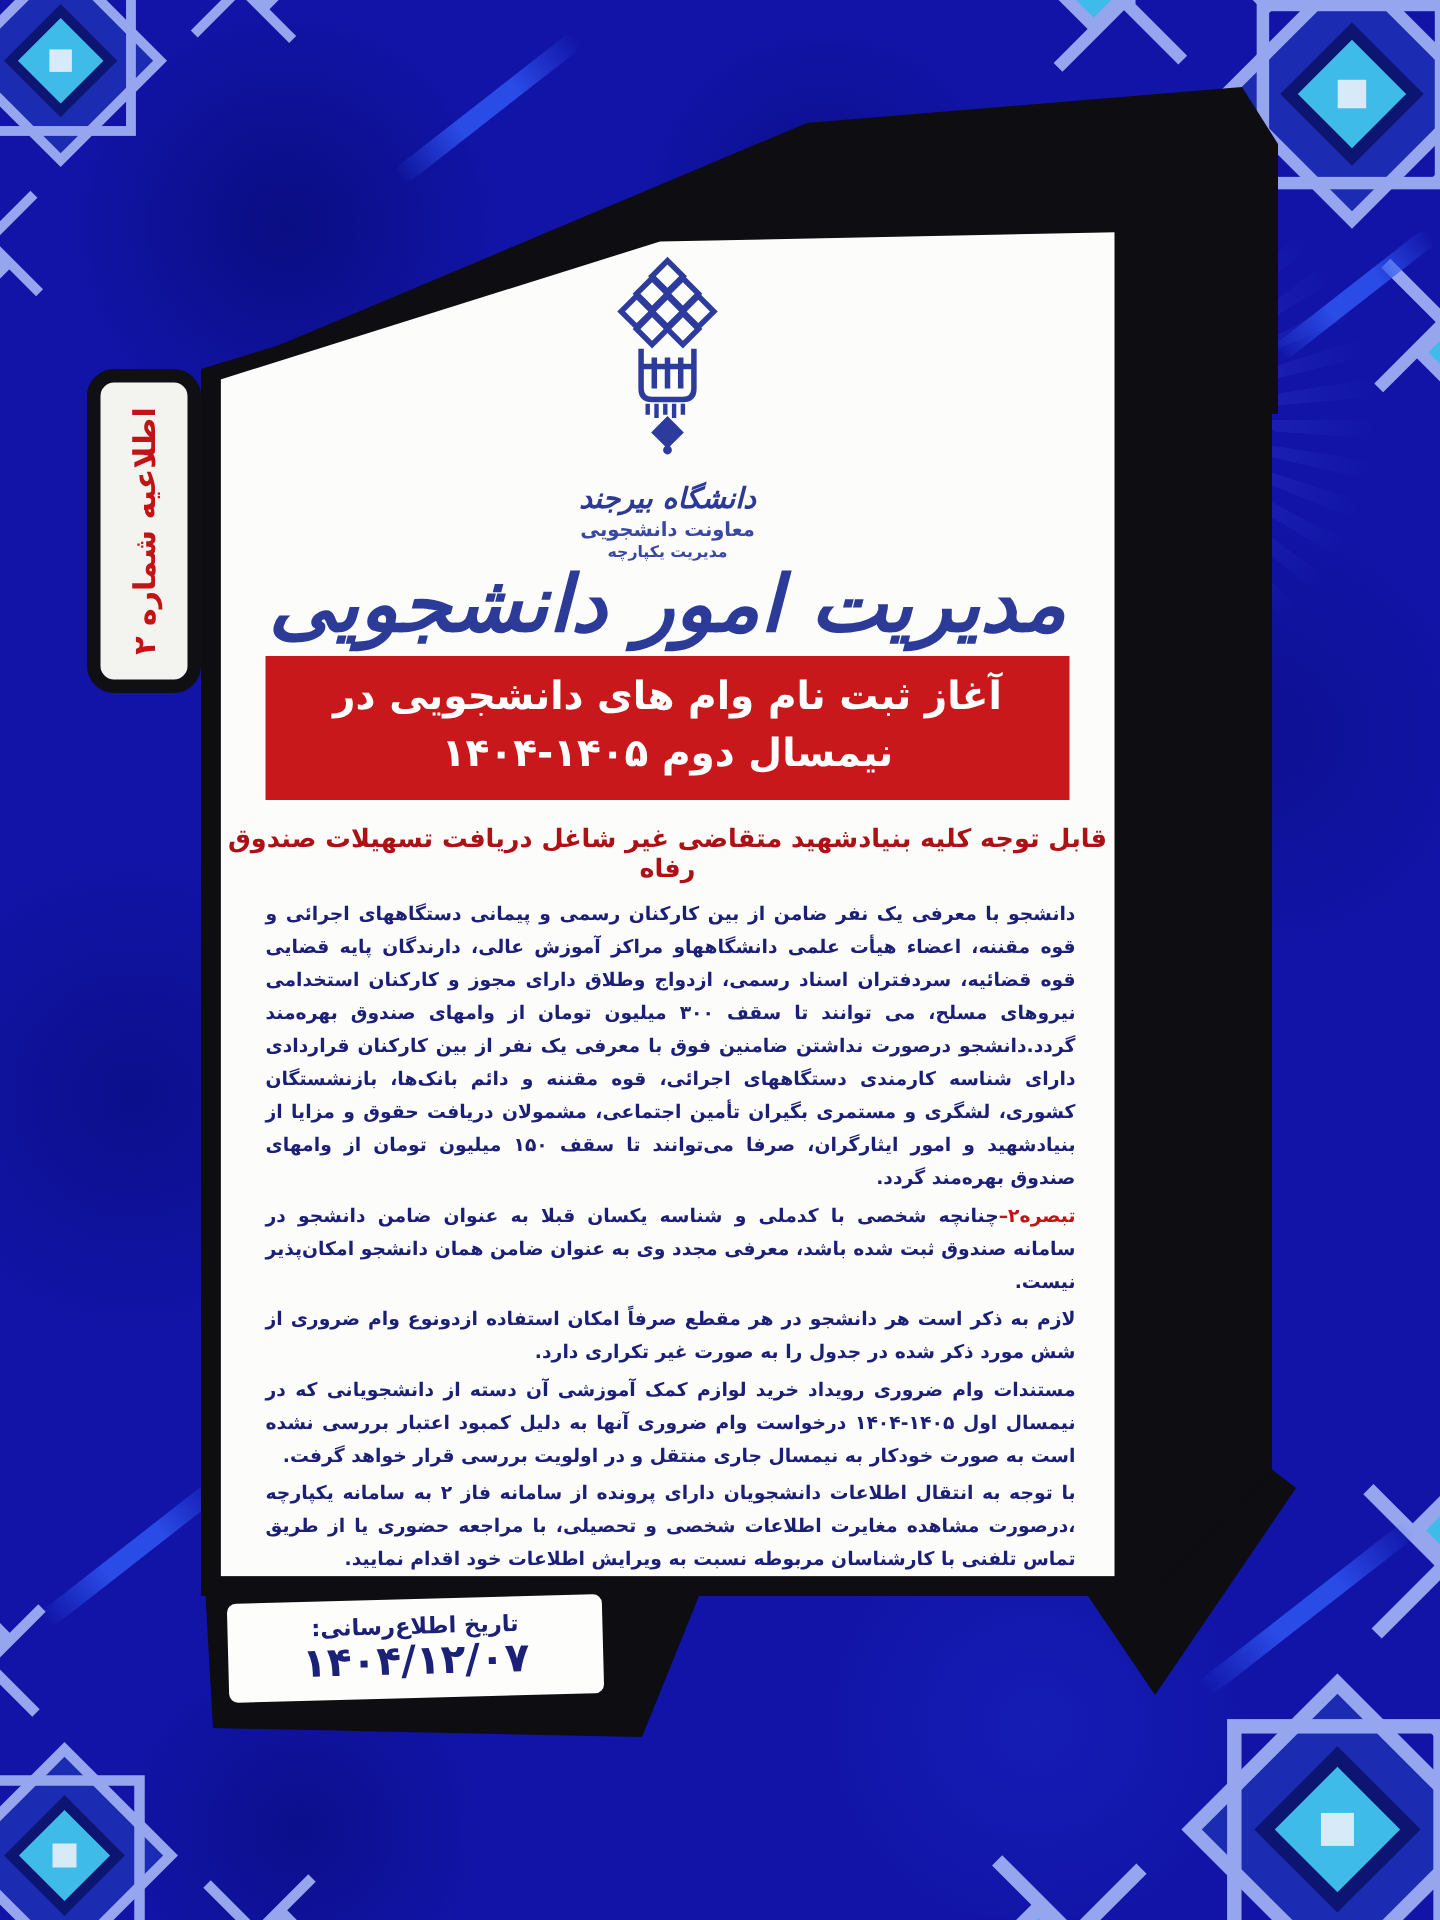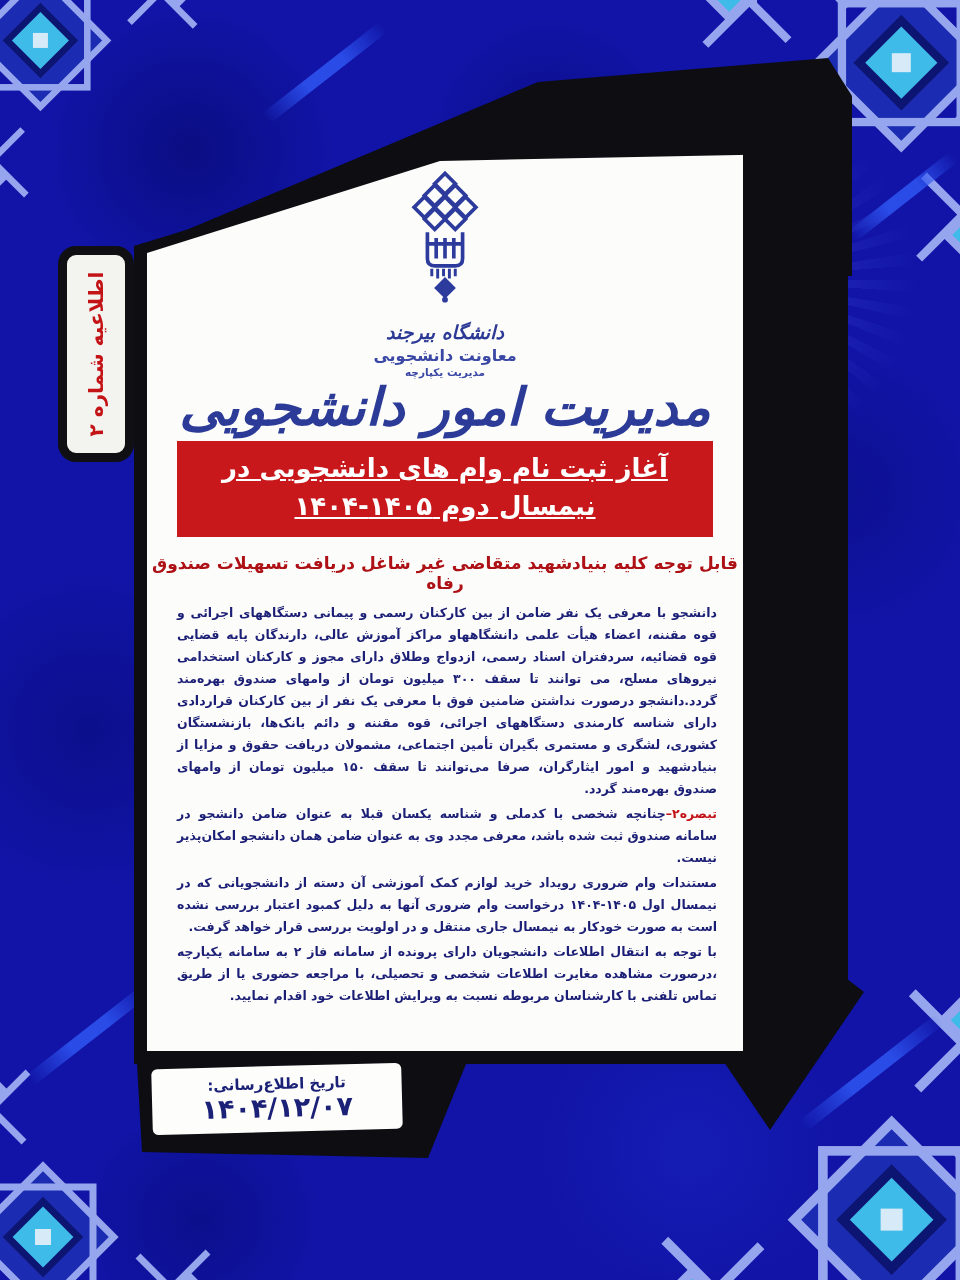--- a/index.html
+++ b/index.html
@@ -38,26 +38,26 @@
   .corner-wedge{position:absolute;left:712px;top:958px;width:160px;height:175px;background:#0d0d12;z-index:2;
     clip-path:polygon(118px 8px,152px 34px,58px 172px,12px 104px);}
   
   .paper-outer{position:absolute;left:134px;top:140px;width:714px;height:924px;background:#0d0d12;z-index:3;
     clip-path:polygon(0px 106px,300px 14px,714px 0px,714px 841px,632px 924px,0px 924px);}
   .paper-inner{position:absolute;left:13px;top:13px;width:596px;height:898px;background:#fcfcfa;overflow:hidden;
     clip-path:polygon(0px 100px,293px 8px,688px 0px,688px 825px,612px 898px,0px 898px);}
   .content{position:absolute;left:0;top:0;width:100%;text-align:center;direction:rtl;}
   .emblem{margin-top:14px;}
   .uni-name{font-size:19px;font-weight:bold;font-style:italic;color:#2c3a96;margin-top:2px;}
-  .dept1{font-size:16px;font-weight:bold;color:#3a47a4;margin-top:3px;}
+  .dept1{font-size:13px;font-weight:bold;color:#3a47a4;margin-top:3px;}
   .dept2{font-size:10.5px;font-weight:bold;color:#3a47a4;margin-top:1px;}
   .big-title{font-size:52px;font-weight:bold;font-style:italic;color:#2b3b97;line-height:1.05;
     margin-top:2px;transform:scaleX(1.04);}
   .banner{width:524px;margin:6px auto 16px;background:#c8181c;color:#ffffff;
-    font-size:26px;font-weight:bold;line-height:38px;padding:8px 6px 12px;text-decoration:underline;}
+    font-size:26px;font-weight:bold;line-height:38px;padding:8px 6px 12px;}
   .subtitle{margin-top:8px;font-size:17px;font-weight:bold;color:#ad1015;}
   .body-text{margin:9px 26px 0 30px;text-align:justify;font-size:12.5px;font-weight:bold;
     color:#1c1f76;line-height:22px;}
   .body-text p{margin:0 0 3px 0;}
   .lead{color:#c41317;}
   
   .date-box{position:absolute;left:142px;top:1056px;width:250px;height:66px;background:#fdfdfc;
     border:10px solid #0d0d12;border-radius:16px;z-index:4;transform:rotate(-1.5deg);
     display:flex;flex-direction:column;align-items:center;justify-content:center;direction:rtl;}
   .date-label{font-size:15px;font-weight:bold;color:#1b2176;}
@@ -156,20 +156,21 @@
       <div class="banner">
         <div>آغاز ثبت نام وام های دانشجویی در</div>
         <div>نیمسال دوم ۱۴۰۵-۱۴۰۴</div>
       </div>
 
       <div class="subtitle">قابل توجه کلیه بنیادشهید متقاضی غیر شاغل دریافت تسهیلات صندوق رفاه</div>
 
       <div class="body-text">
           <p>دانشجو با معرفی یک نفر ضامن از بین کارکنان رسمی و پیمانی دستگاههای اجرائی و قوه مقننه، اعضاء هیأت علمی دانشگاههاو مراکز آموزش عالی، دارندگان پایه قضایی قوه قضائیه، سردفتران اسناد رسمی، ازدواج وطلاق دارای مجوز و کارکنان استخدامی نیروهای مسلح، می توانند تا سقف ۳۰۰ میلیون تومان از وامهای صندوق بهره‌مند گردد.دانشجو درصورت نداشتن ضامنین فوق با معرفی یک نفر از بین کارکنان قراردادی دارای شناسه کارمندی دستگاههای اجرائی، قوه مقننه و دائم بانک‌ها، بازنشستگان کشوری، لشگری و مستمری بگیران تأمین اجتماعی، مشمولان دریافت حقوق و مزایا از بنیادشهید و امور ایثارگران، صرفا می‌توانند تا سقف ۱۵۰ میلیون تومان از وامهای صندوق بهره‌مند گردد.</p>
           <p><span class="lead">تبصره۲–</span>چنانچه شخصی با کدملی و شناسه یکسان قبلا به عنوان ضامن دانشجو در سامانه صندوق ثبت شده باشد، معرفی مجدد وی به عنوان ضامن همان دانشجو امکان‌پذیر نیست.</p>
+          <p>لازم به ذکر است هر دانشجو در هر مقطع صرفاً امکان استفاده ازدونوع وام ضروری از شش مورد ذکر شده در جدول را به صورت غیر تکراری دارد.</p>
           <p>مستندات وام ضروری رویداد خرید لوازم کمک آموزشی آن دسته از دانشجویانی که در نیمسال اول ۱۴۰۵-۱۴۰۴ درخواست وام ضروری آنها به دلیل کمبود اعتبار بررسی نشده است به صورت خودکار به نیمسال جاری منتقل و در اولویت بررسی قرار خواهد گرفت.</p>
           <p>با توجه به انتقال اطلاعات دانشجویان دارای پرونده از سامانه فاز ۲ به سامانه یکپارچه ،درصورت مشاهده مغایرت اطلاعات شخصی و تحصیلی، با مراجعه حضوری یا از طریق تماس تلفنی با کارشناسان مربوطه نسبت به ویرایش اطلاعات خود اقدام نمایید.</p>
         </div>
     </div>
   </div>
 </div>
 
 <div class="date-box">
   <div class="date-label">تاریخ اطلاع‌رسانی:</div>
   <div class="date-value">۱۴۰۴/۱۲/۰۷</div>

